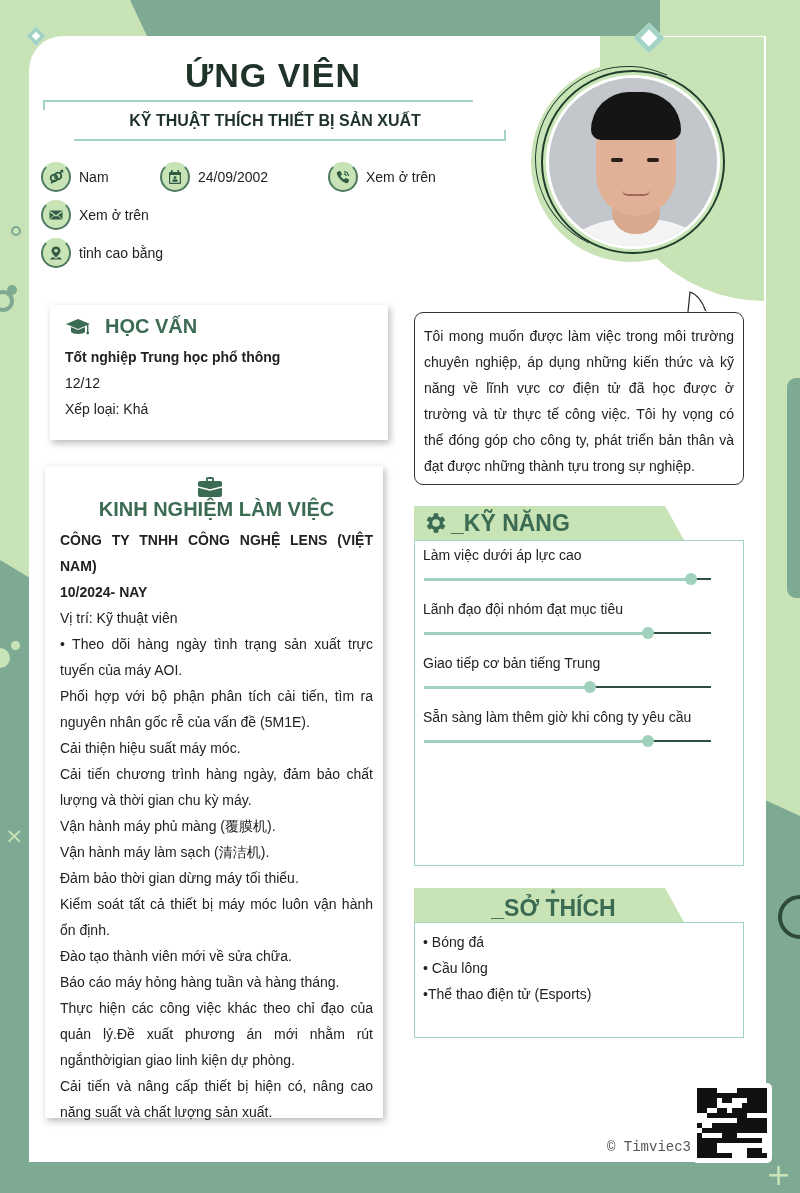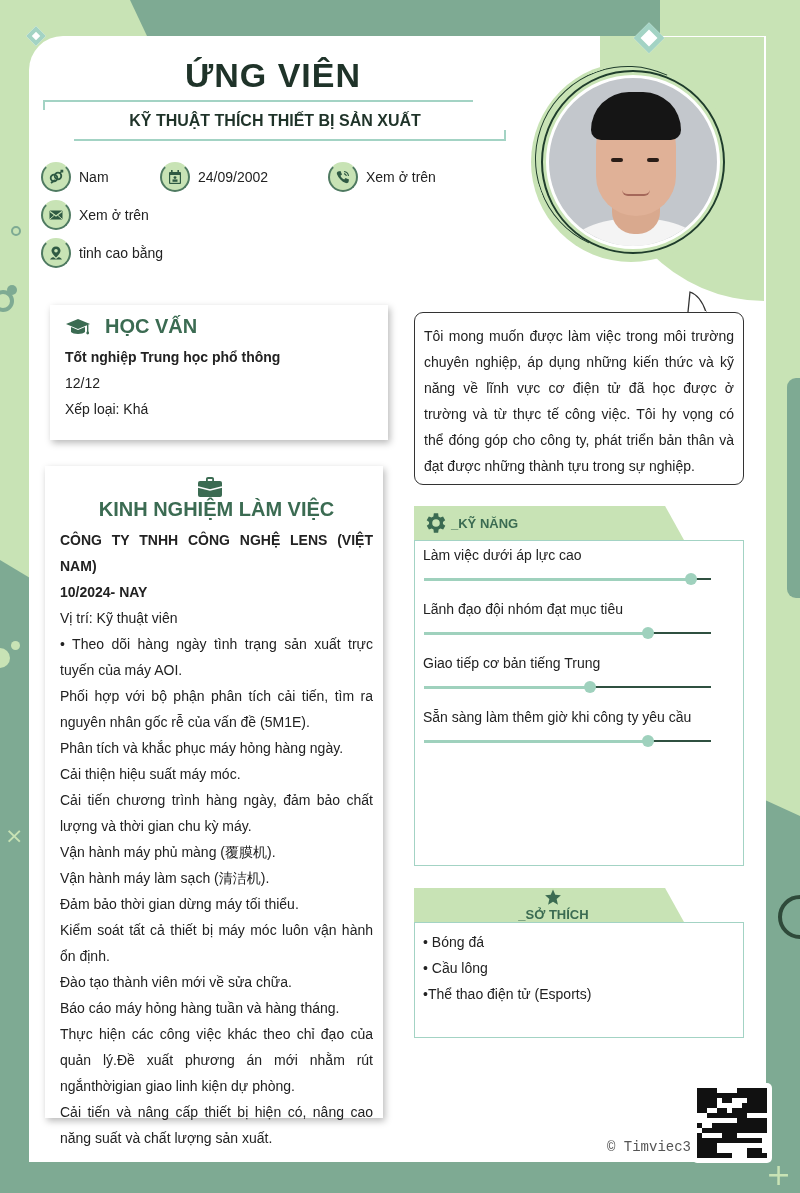--- a/index.html
+++ b/index.html
@@ -56,21 +56,21 @@
   .card-title svg { fill: #3b6b52; margin-right: 14px; }
   .card p { font-size: 14px; line-height: 26px; color: #222; text-align: justify; }
   .card .b { font-weight: bold; }
 
   
   .bubble { position: absolute; left: 414px; top: 312px; width: 330px; height: 173px; border: 1.5px solid #333; border-radius: 9px; padding: 10px 9px; background: #fff; }
   .bubble p { font-size: 14px; line-height: 26px; text-align: justify; color: #222; }
   .bubble-tail { position: absolute; left: 686px; top: 290px; width: 40px; height: 24px; }
 
   
-  .sec-head { position: absolute; left: 414px; height: 34px; width: 270px; background: #c8e3b5; clip-path: polygon(0 0, 93% 0, 100% 100%, 0 100%); display: flex; align-items: center; padding-left: 9px; color: #3b6b52; font-weight: bold; font-size: 13px; }
+  .sec-head { position: absolute; left: 414px; height: 34px; width: 270px; background: #c8e3b5; clip-path: polygon(0 0, 93% 0, 100% 100%, 0 100%); display: flex; align-items: center; padding-left: 9px; color: #3b6b52; font-weight: bold; font-size: 23px; }
   .sec-head svg { fill: #3b6b52; margin-right: 2px; }
   .sec-box { position: absolute; left: 414px; width: 330px; border: 1px solid #a3d3c4; background: #fff; }
   .skill { position: relative; height: 54px; }
   .skill-name { position: absolute; left: 8px; top: 4px; font-size: 14px; color: #222; }
   .skill-track { position: absolute; left: 9px; top: 35px; width: 287px; height: 2px; background: #2f5040; }
   .skill-fill { position: absolute; left: 9px; top: 35px; height: 3px; background: #9fd1bd; }
   .skill-knob { position: absolute; top: 30px; width: 12px; height: 12px; border-radius: 50%; background: #9fd1bd; }
   .hobby { font-size: 14px; line-height: 26px; padding-left: 8px; color: #222; }
 
   
@@ -202,21 +202,20 @@
         <rect x="1" y="5" width="24" height="16" rx="2"></rect>
         <path d="M1 11 L13 14 L25 11" stroke="#fff" stroke-width="1.4" fill="none"></path>
       </svg>
     <span>KINH NGHIỆM LÀM VIỆC</span>
   </div>
   <p class="b">CÔNG TY TNHH CÔNG NGHỆ LENS (VIỆT NAM)</p>
   <p class="b">10/2024- NAY</p>
   <p>Vị trí: Kỹ thuật viên</p>
   <p>• Theo dõi hàng ngày tình trạng sản xuất trực tuyến của máy AOI.</p>
   <p>Phối hợp với bộ phận phân tích cải tiến, tìm ra nguyên nhân gốc rễ của vấn đề (5M1E).</p>
-  <p>Phân tích và khắc phục máy hỏng hàng ngày.</p>
   <p>Cải thiện hiệu suất máy móc.</p>
   <p>Cải tiến chương trình hàng ngày, đảm bảo chất lượng và thời gian chu kỳ máy.</p>
   <p>Vận hành máy phủ màng (覆膜机).</p>
   <p>Vận hành máy làm sạch (清洁机).</p>
   <p>Đảm bảo thời gian dừng máy tối thiểu.</p>
   <p>Kiểm soát tất cả thiết bị máy móc luôn vận hành ổn định.</p>
   <p>Đào tạo thành viên mới về sửa chữa.</p>
   <p>Báo cáo máy hỏng hàng tuần và hàng tháng.</p>
   <p>Thực hiện các công việc khác theo chỉ đạo của quản lý.Đề xuất phương án mới nhằm rút ngắnthờigian giao linh kiện dự phòng.</p>
   <p>Cải tiến và nâng cấp thiết bị hiện có, nâng cao năng suất và chất lượng sản xuất.</p>

